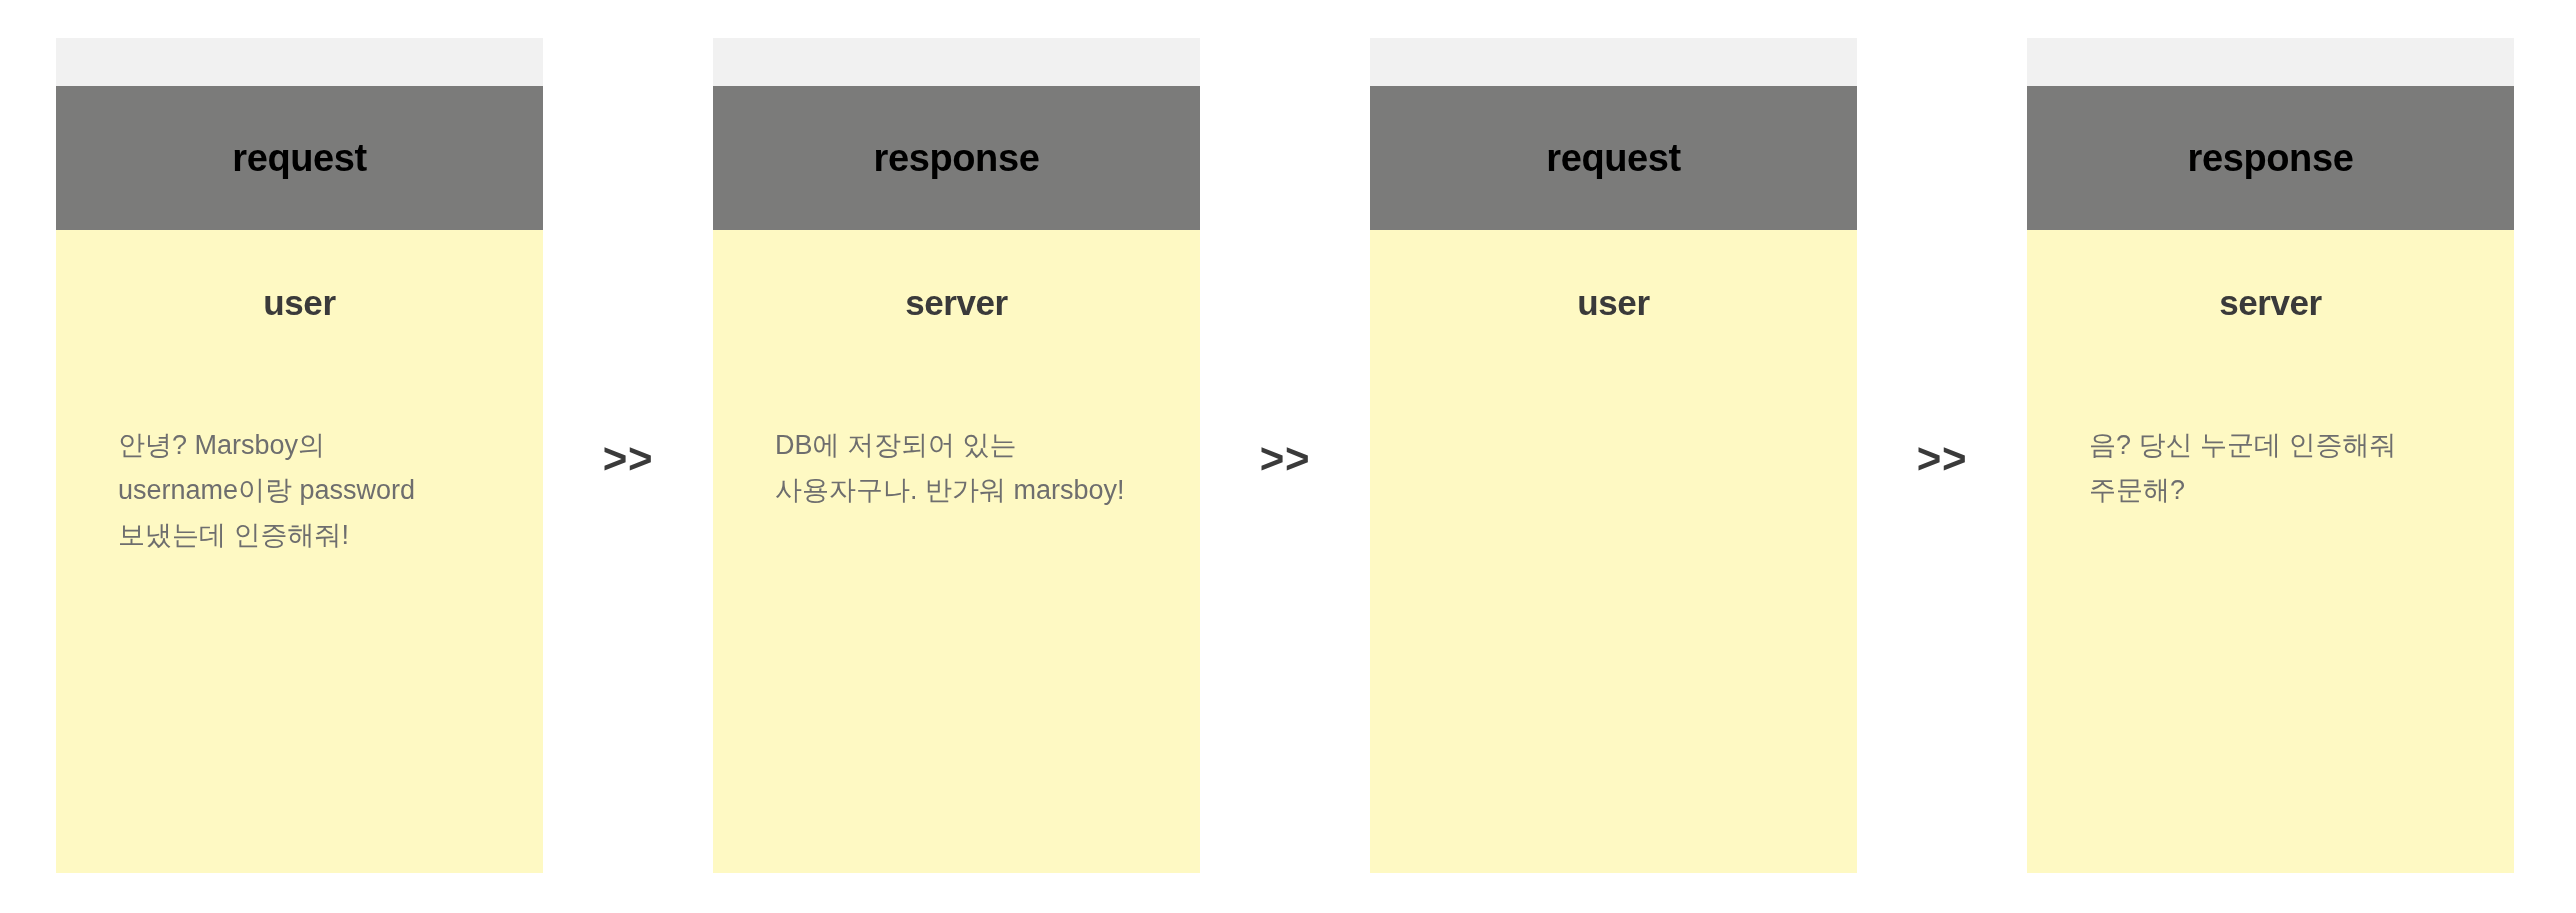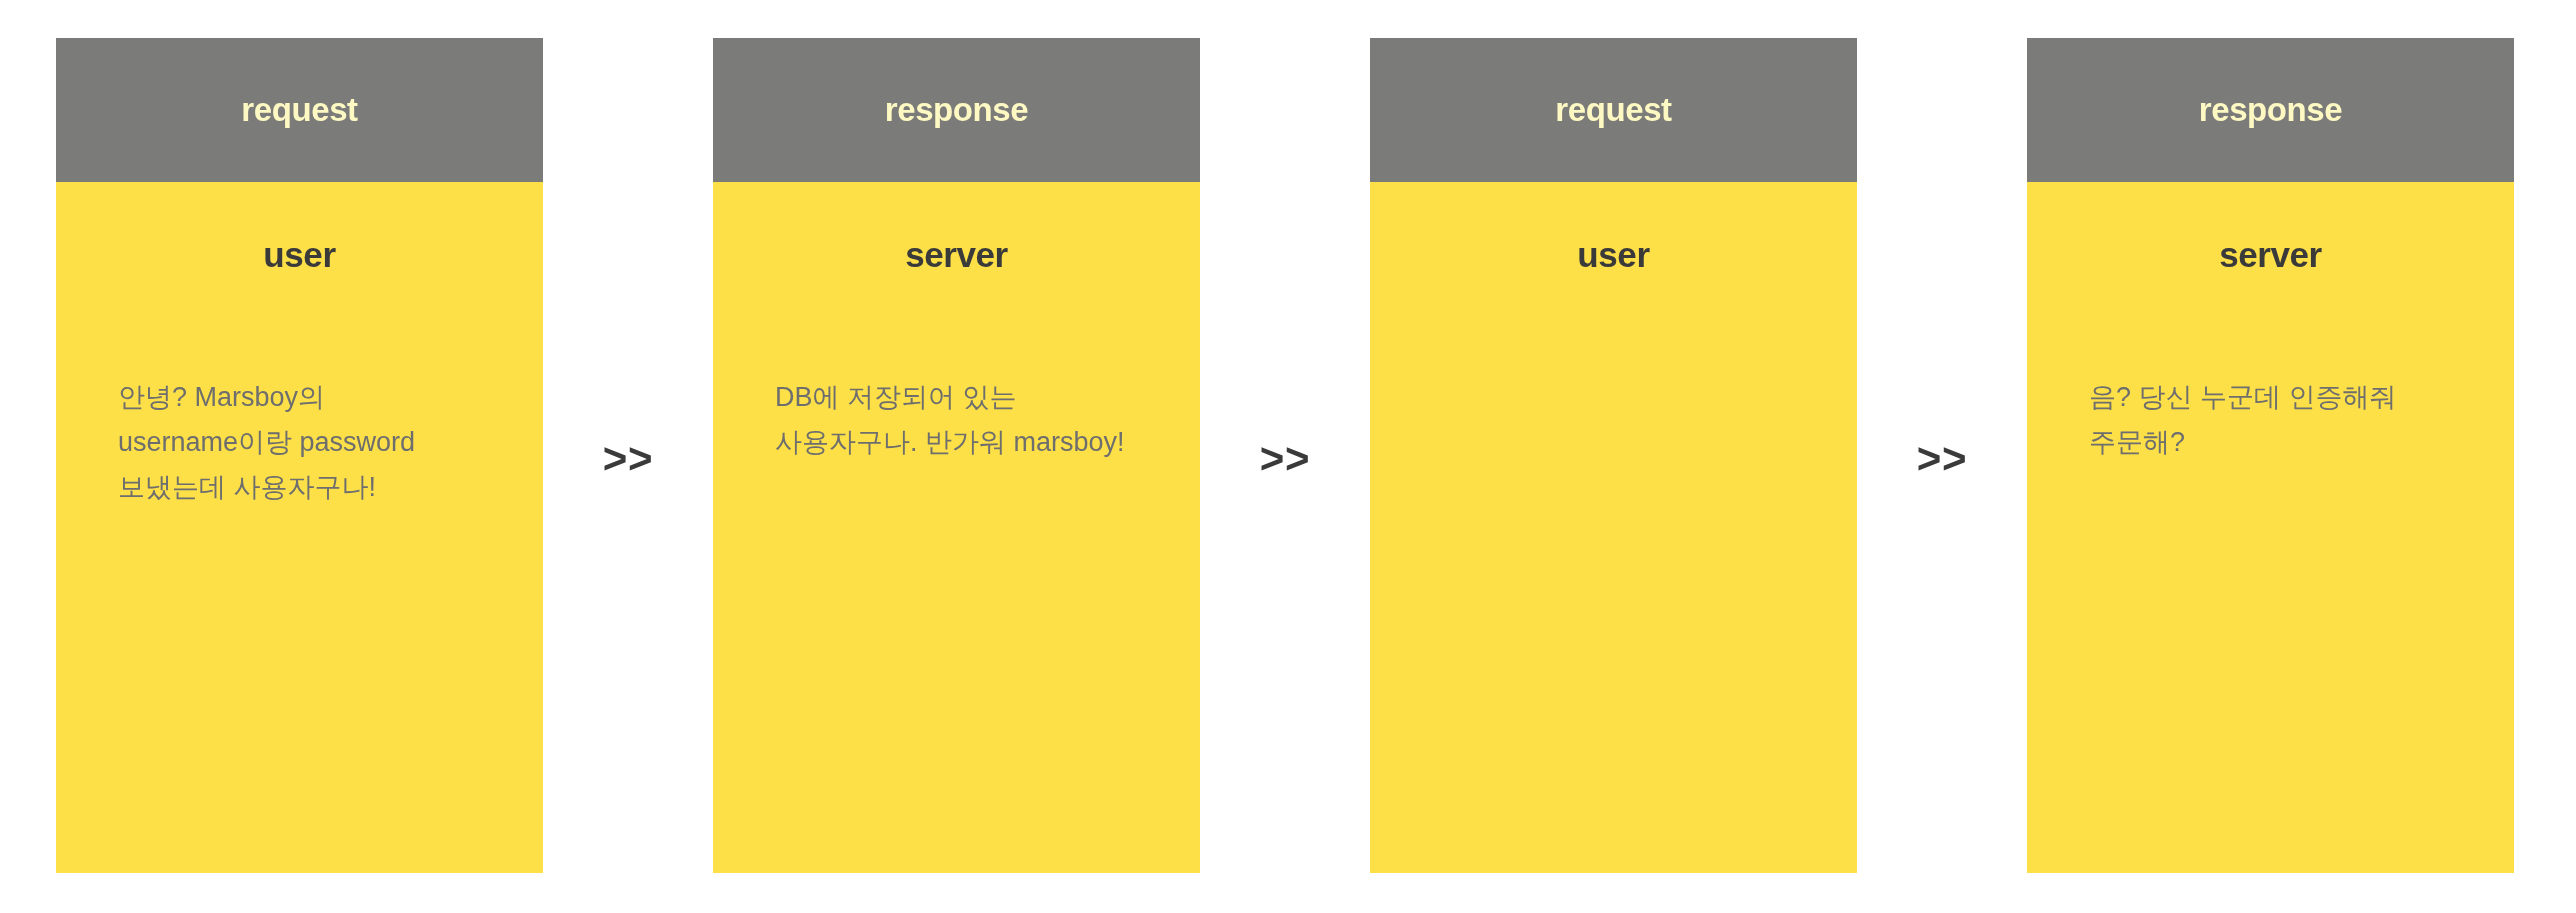--- a/index.html
+++ b/index.html
@@ -30,33 +30,34 @@
     flex: 0 0 487px;
     display: flex;
     flex-direction: column;
     background: #f1f1f1;
   }
 
   .card-header {
     height: 144px;
     flex: 0 0 144px;
     background: #7b7b7a;
-    color: #fef9c3;
+    color: #000000;
     display: flex;
     align-items: center;
     justify-content: center;
-    font-size: 33px;
+    font-size: 38px;
     font-weight: bold;
     letter-spacing: -0.4px;
+    margin-top: 48px;
   }
 
   .card-body {
     flex: 1 1 auto;
     position: relative;
-    background: #fde047;
+    background: #fef9c3;
     padding-left: 40px;
   }
 
   .role-label {
     position: absolute;
     top: 53px;
     left: 0;
     right: 0;
     text-align: center;
     font-size: 35px;
@@ -90,21 +91,21 @@
 </style>
 </head>
 <body>
 
 <div class="flow">
 
   <div class="card">
     <div class="card-header">request</div>
     <div class="card-body">
       <div class="role-label">user</div>
-      <div class="message">안녕? Marsboy의 username이랑 password 보냈는데 사용자구나!</div>
+      <div class="message">안녕? Marsboy의 username이랑 password 보냈는데 인증해줘!</div>
     </div>
   </div>
 
   <div class="arrow">&gt;&gt;</div>
 
   <div class="card">
     <div class="card-header">response</div>
     <div class="card-body">
       <div class="role-label">server</div>
       <div class="message">DB에 저장되어 있는 사용자구나. 반가워 marsboy!</div>

